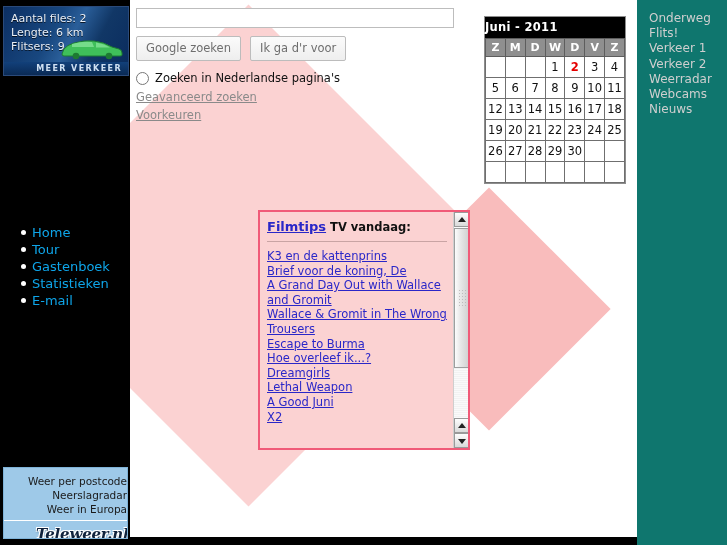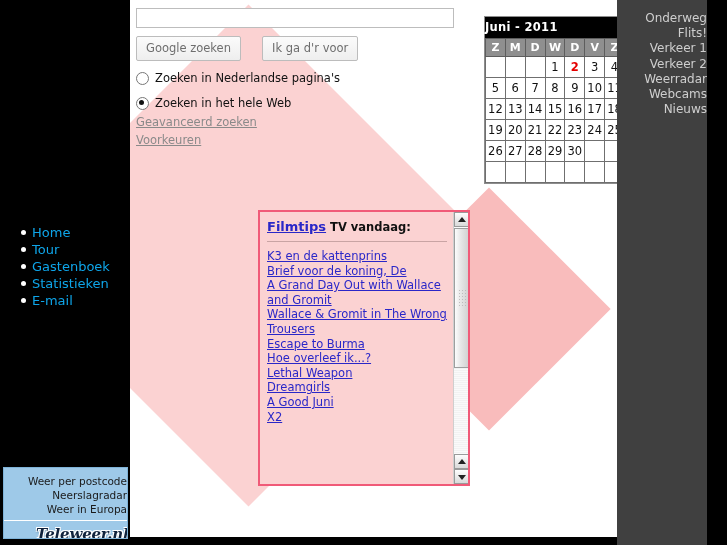--- a/index.html
+++ b/index.html
@@ -133,21 +133,21 @@
     display:inline-block;
     border: 1px solid #bcbcbc;
     background: linear-gradient(#fbfbfb, #eeeeee);
     color: #6e6e6e;
     font-size: 11.5px;
     padding: 4px 9px 5px 9px;
     border-radius: 2px;
     cursor: default;
     font-family: "DejaVu Sans", "Liberation Sans", sans-serif;
   }
-  .g-btn + .g-btn { margin-left: 16px; }
+  .g-btn + .g-btn { margin-left: 4px; }
   .g-radio-row {
     margin-top: 9px;
     font-size: 11.5px; color: #111;
     display: flex; align-items: center;
     line-height: 16px;
   }
   .radio {
     width: 11px; height: 11px; border-radius: 50%;
     border: 1px solid #777; background: #fff;
     margin-right: 6px; position: relative; flex: none;
@@ -188,21 +188,21 @@
     border: 1px solid #6f6f6f;
     height: 18px; text-align: center;
     font-size: 11.5px; color:#111;
     background:#fff;
   }
   table.cal td.today { color:#e50000; font-weight: bold; }
 
   
   #film-panel {
     position: absolute; left: 128px; top: 210px;
-    width: 212px; height: 276px;
+    width: 212px; height: 240px;
     background: #fbd2d2;
     border: 2px solid #f05a78;
     box-sizing: border-box;
     overflow: hidden;
   }
   .film-inner {
     position: absolute; left: 0; top: 0;
     width: 193px; height: 100%;
     padding: 7px 0 0 7px;
     box-sizing: border-box;
@@ -261,41 +261,58 @@
   .sb-grip {
     position:absolute; left:50%; top:50%; margin-left:-4px; margin-top:-9px;
     width:9px; height:18px;
     background-image: radial-gradient(#b6b6b6 40%, transparent 41%);
     background-size: 3px 3px;
     opacity:.85;
   }
 
   
   #right-sidebar {
-    position: absolute; left: 617px; top: 0;
+    position: absolute; left: 637px; top: 0;
     width: 90px; height: 545px;
-    background: #404040;
-    text-align: right;
+    background: #0f766e;
   }
   .right-list { margin:0; padding: 11px 0 0 12px; list-style:none; }
   .right-list li {
     color:#cfcfcf; font-size:12px; line-height:15.2px; white-space:nowrap;
   }
   #bottom-strip {
     position:absolute; left:130px; top:537px; width:507px; height:8px;
     background:#000;
   }
 </style>
 </head>
 <body>
 
 <div id="root">
 
   <div id="left-sidebar">
 
+    <div class="traffic-widget">
+      <div class="traffic-sheen"></div>
+      <div class="traffic-lines">
+        <div>Aantal files: 2</div>
+        <div>Lengte: 6 km</div>
+        <div>Flitsers: 9</div>
+      </div>
+      <svg class="car" viewBox="0 0 66 26">
+        <path d="M4 19 L6 14 Q9 10 16 8 Q26 5 36 6 Q46 7 54 12 L61 14 Q64 15 64 18 L64 20 Q64 21 62 21 L6 21 Q4 21 4 19 Z" fill="#3fbf5a" stroke="#1d7a32" stroke-width="1"></path>
+        <path d="M14 9 Q24 6 34 7 L36 12 L14 12 Z" fill="#7fe093" opacity=".85"></path>
+        <path d="M38 7.4 Q47 9 52 12.5 L38 12.5 Z" fill="#7fe093" opacity=".85"></path>
+        <circle cx="18" cy="21" r="3.3" fill="#1d7a32"></circle>
+        <circle cx="51" cy="21" r="3.3" fill="#1d7a32"></circle>
+      </svg>
+      <div class="traffic-bar">
+        <span>MEER VERKEER</span>
+      </div>
+    </div>
 
     <ul class="nav-list">
       <li><span>Home</span></li>
       <li><span>Tour</span></li>
       <li><span>Gastenboek</span></li>
       <li><span>Statistieken</span></li>
       <li><span>E-mail</span></li>
     </ul>
 
     <div class="weather-widget">
@@ -316,24 +333,20 @@
 
     <div class="g-block">
       <input class="g-input" type="text" value="" placeholder="" style="">
       <div class="g-buttons">
         <span class="g-btn">Google zoeken</span>
         <span class="g-btn">Ik ga d'r voor</span>
       </div>
       <div class="g-radio-row">
         <span class="radio"></span>
         <span>Zoeken in Nederlandse pagina's</span>
-      </div>
-      <div class="g-radio-row">
-        <span class="radio on"></span>
-        <span>Zoeken in het hele Web</span>
       </div>
       <span class="g-link">Geavanceerd zoeken</span>
       <span class="g-link">Voorkeuren</span>
     </div>
 
     <div id="calendar">
       <div id="cal-title">Juni - 2011</div>
       <table class="cal">
         <thead>
           <tr>
@@ -411,22 +424,22 @@
           <span class="ft">Filmtips</span><span> TV vandaag:</span>
         </div>
         <div class="film-rule"></div>
         <ul class="film-list" id="film-list">
             <li><a>K3 en de kattenprins</a></li>
             <li><a>Brief voor de koning, De</a></li>
             <li><a>A Grand Day Out with Wallace and Gromit</a></li>
             <li><a>Wallace &amp; Gromit in The Wrong Trousers</a></li>
             <li><a>Escape to Burma</a></li>
             <li><a>Hoe overleef ik...?</a></li>
+            <li><a>Dreamgirls</a></li>
             <li><a>Lethal Weapon</a></li>
-            <li><a>Dreamgirls</a></li>
             <li><a>A Good Juni</a></li>
             <li><a>X2</a></li>
           </ul>
       </div>
 
       <div class="sb">
         <div class="sb-track-empty"></div>
         <div class="sb-btn" id="sb-up-top">
           <span class="sb-arrow up"></span>
         </div>

